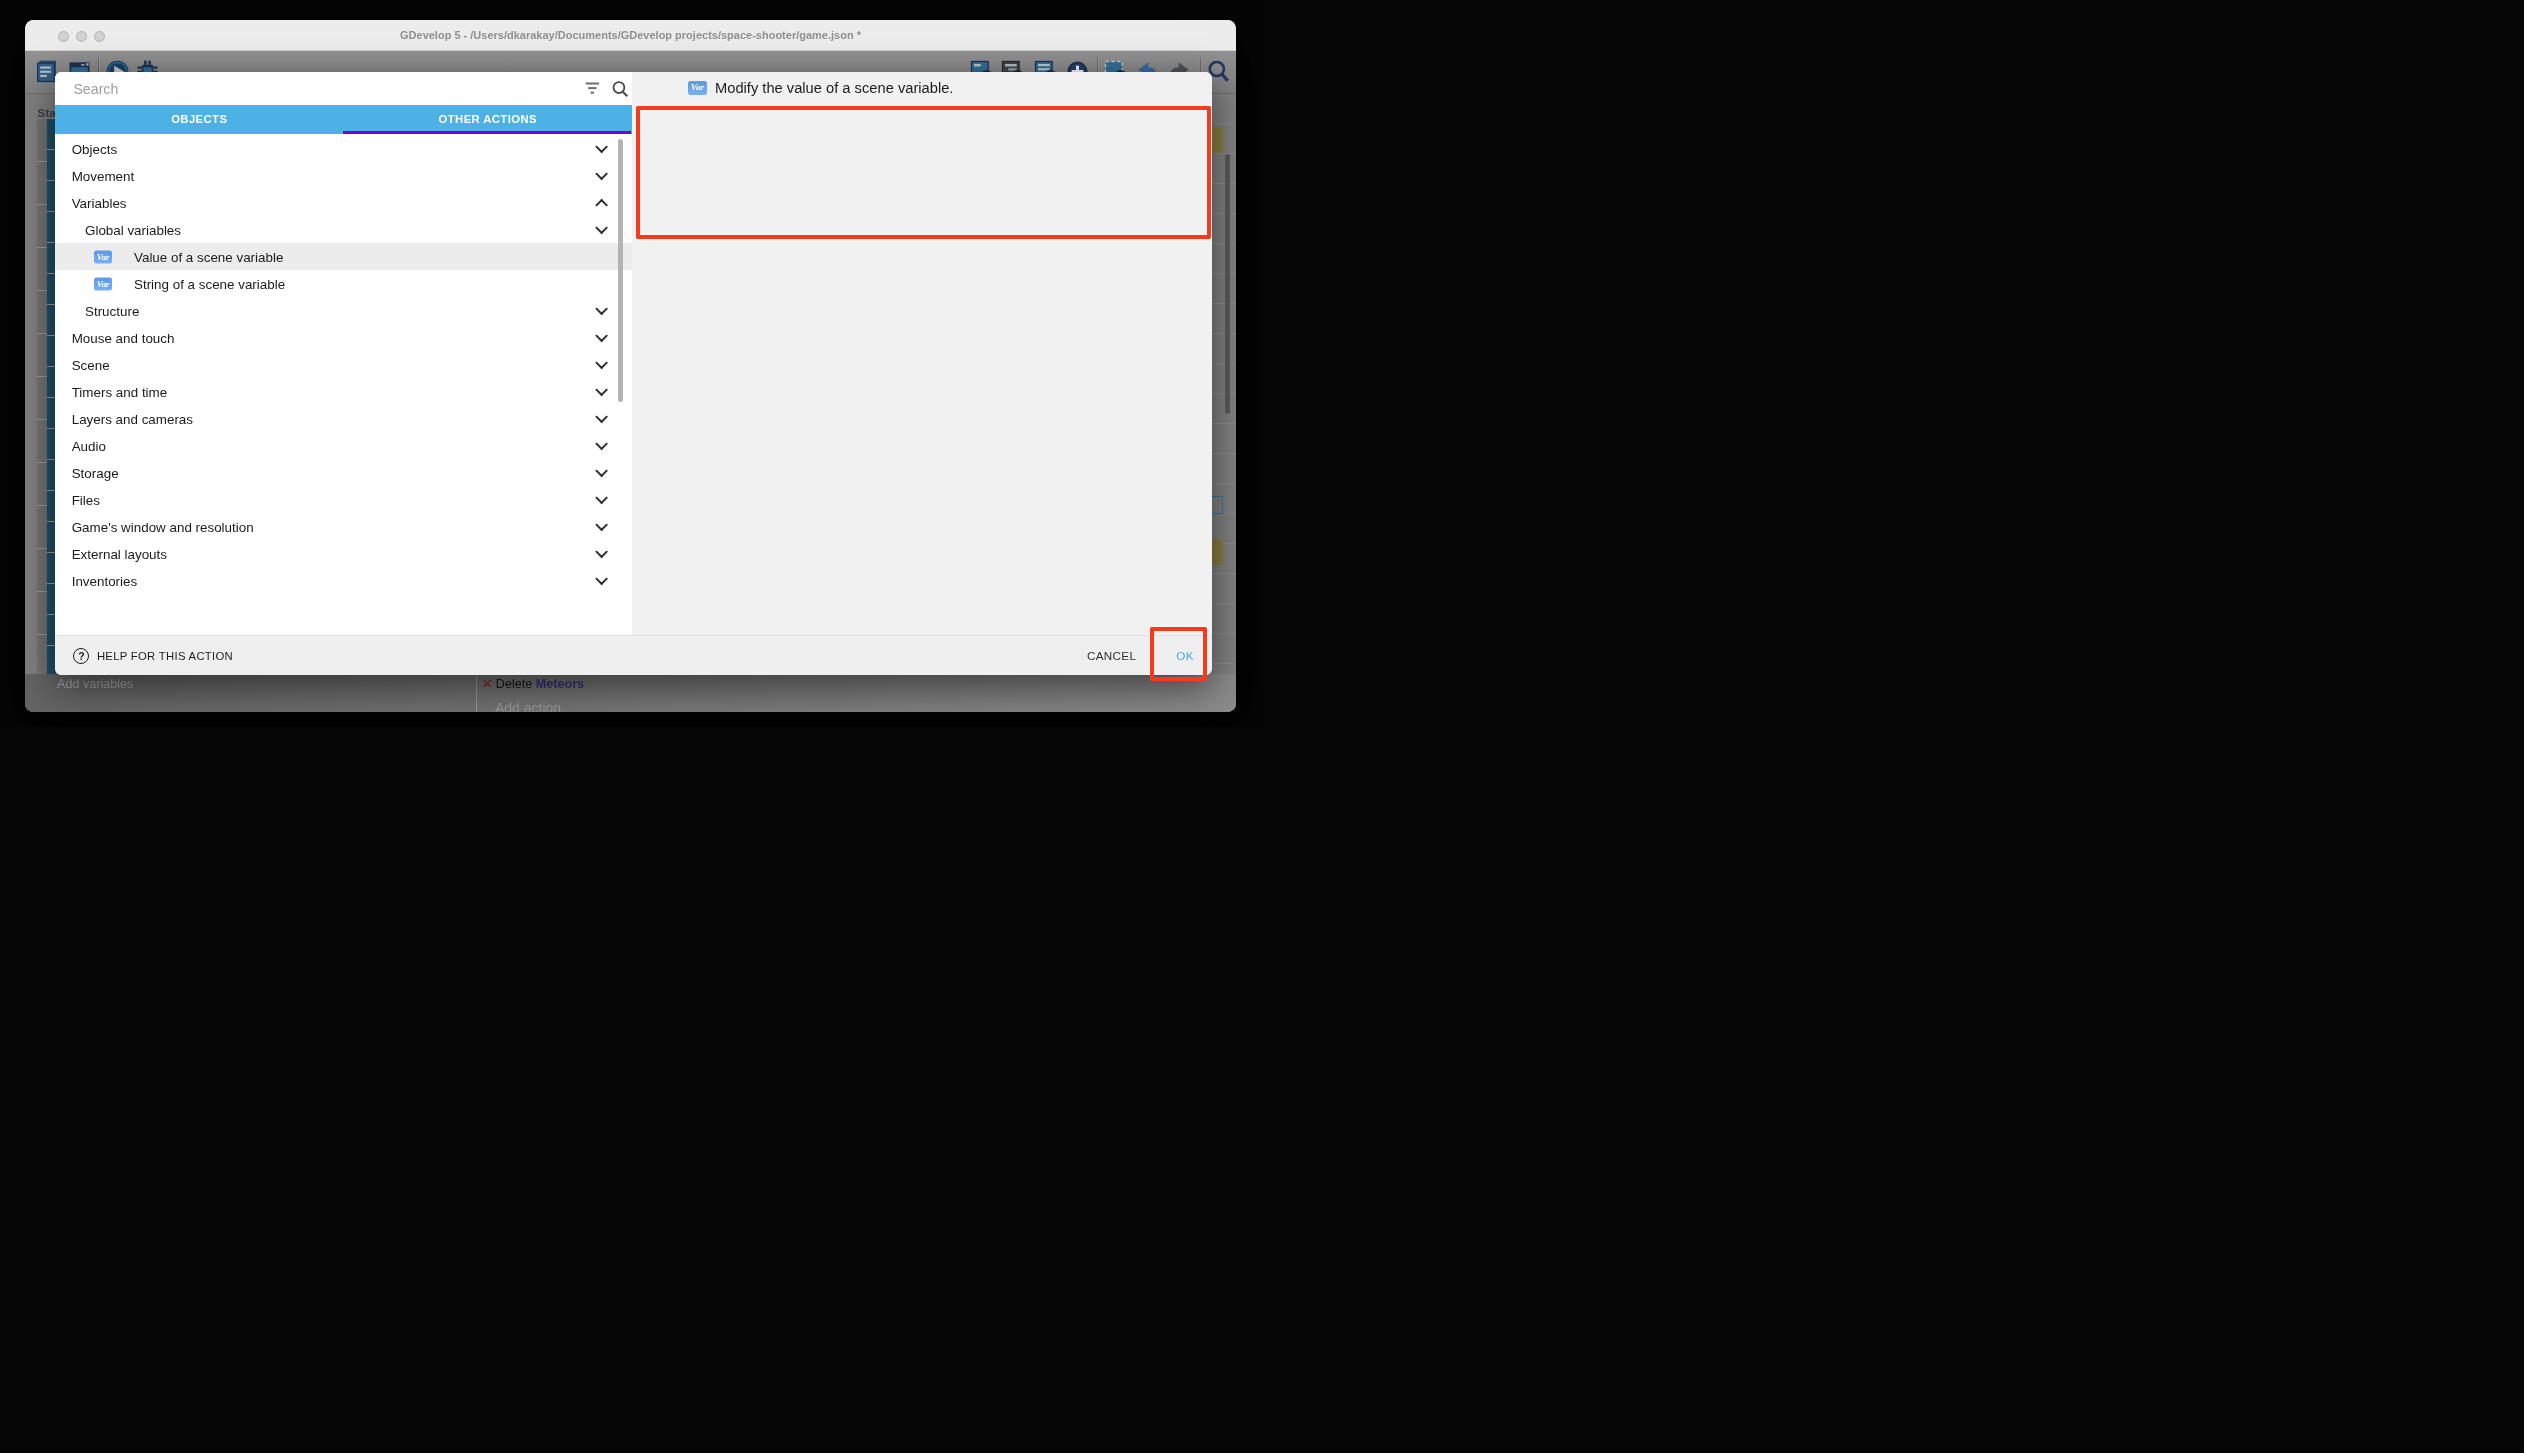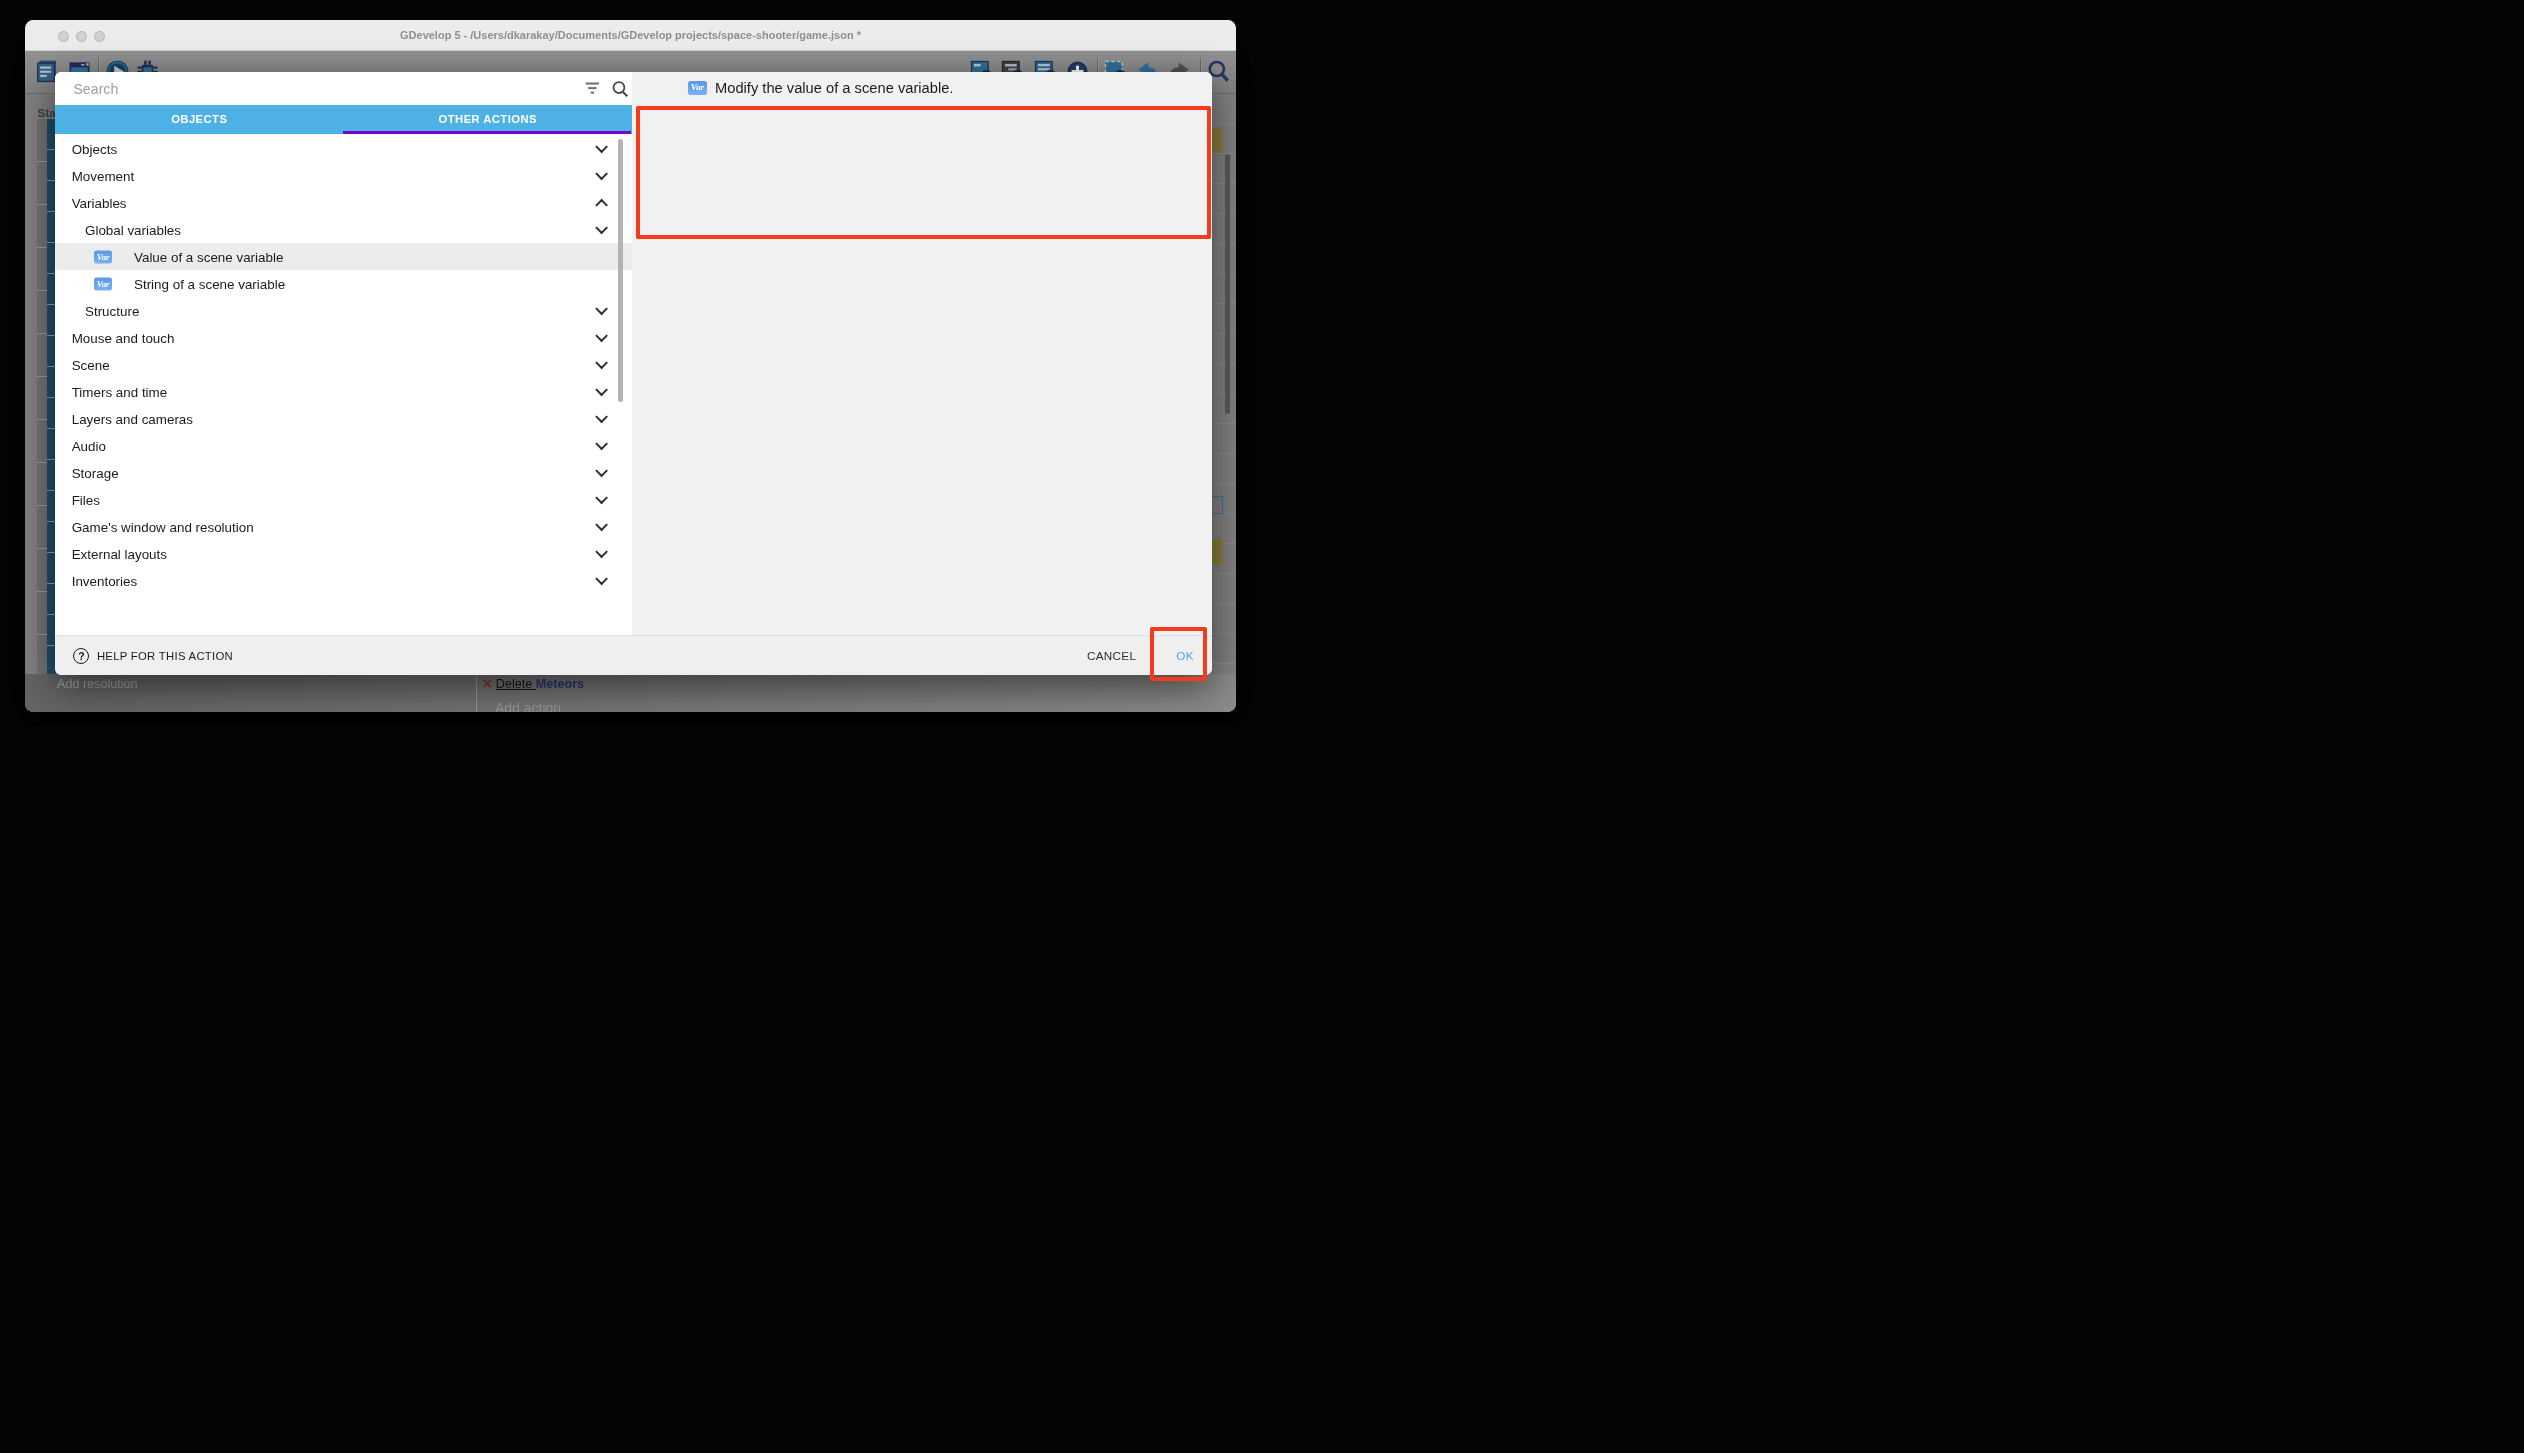--- a/index.html
+++ b/index.html
@@ -38,21 +38,21 @@
   #bg-scrollbar { position:absolute; right:5.9px; top:60px; width:5px; height:260px;
                   background:#5a5a5a; border-radius:2.5px; }
   #bg-bluebox { position:absolute; right:13.4px; top:402px; width:17.6px; height:18.4px;
                 border:1.7px solid #39789f; }
   #bottom-strip { position:absolute; left:0; right:0; bottom:0; height:38px;
                   background:linear-gradient(90deg,#646464,#8b8b8b); }
   #add-condition { position:absolute; left:32px; top:3.3px; font-size:12.6px; color:#a6a6a6; }
   #col-divider { position:absolute; left:451px; top:0; bottom:0; width:0.8px; background:#9b9b9b; }
   #delete-row { position:absolute; left:457px; top:1.7px; font-size:12.6px; }
   #delete-x { color:#8b352b; font-weight:bold; margin-right:3.3px; }
-  #delete-verb { color:#141414;text-decoration:underline; }
+  #delete-verb { color:#141414; }
   #delete-obj { color:#2e3474; font-weight:bold; }
   #add-action { position:absolute; left:470px; top:26px; font-size:14px; color:#989898; }
 
   
   #dialog { position:absolute; left:55px; top:72px; width:1157px; height:603px;
             background:#ffffff; border-radius:6.7px; overflow:hidden;
             box-shadow:0 11.7px 39px rgba(0,0,0,.55); }
   #left-pane { position:absolute; left:0; top:0; width:577px; height:563px; background:#fff; }
   #right-pane { position:absolute; left:577px; top:0; width:580px; height:563px; background:#f1f1f1; }
 
@@ -215,21 +215,21 @@
       <div class="gutterB"></div>
 
       <div id="right-strip">
         <div class="olive" style="right:13.4px; top:33px;"></div>
         <div class="olive" style="right:13.4px; top:445px;"></div>
         <div id="bg-scrollbar"></div>
         <div id="bg-bluebox"></div>
       </div>
 
       <div id="bottom-strip">
-        <div id="add-condition">Add resolution</div>
+        <div id="add-condition">Add variables</div>
         <div id="col-divider"></div>
         <div id="delete-row"><span id="delete-x">✕</span><span id="delete-verb">Delete </span><span id="delete-obj">Meteors</span></div>
         <div id="add-action">Add action</div>
       </div>
     </div>
   </div>
 
   <div id="dialog">
 
     <div id="right-pane">

